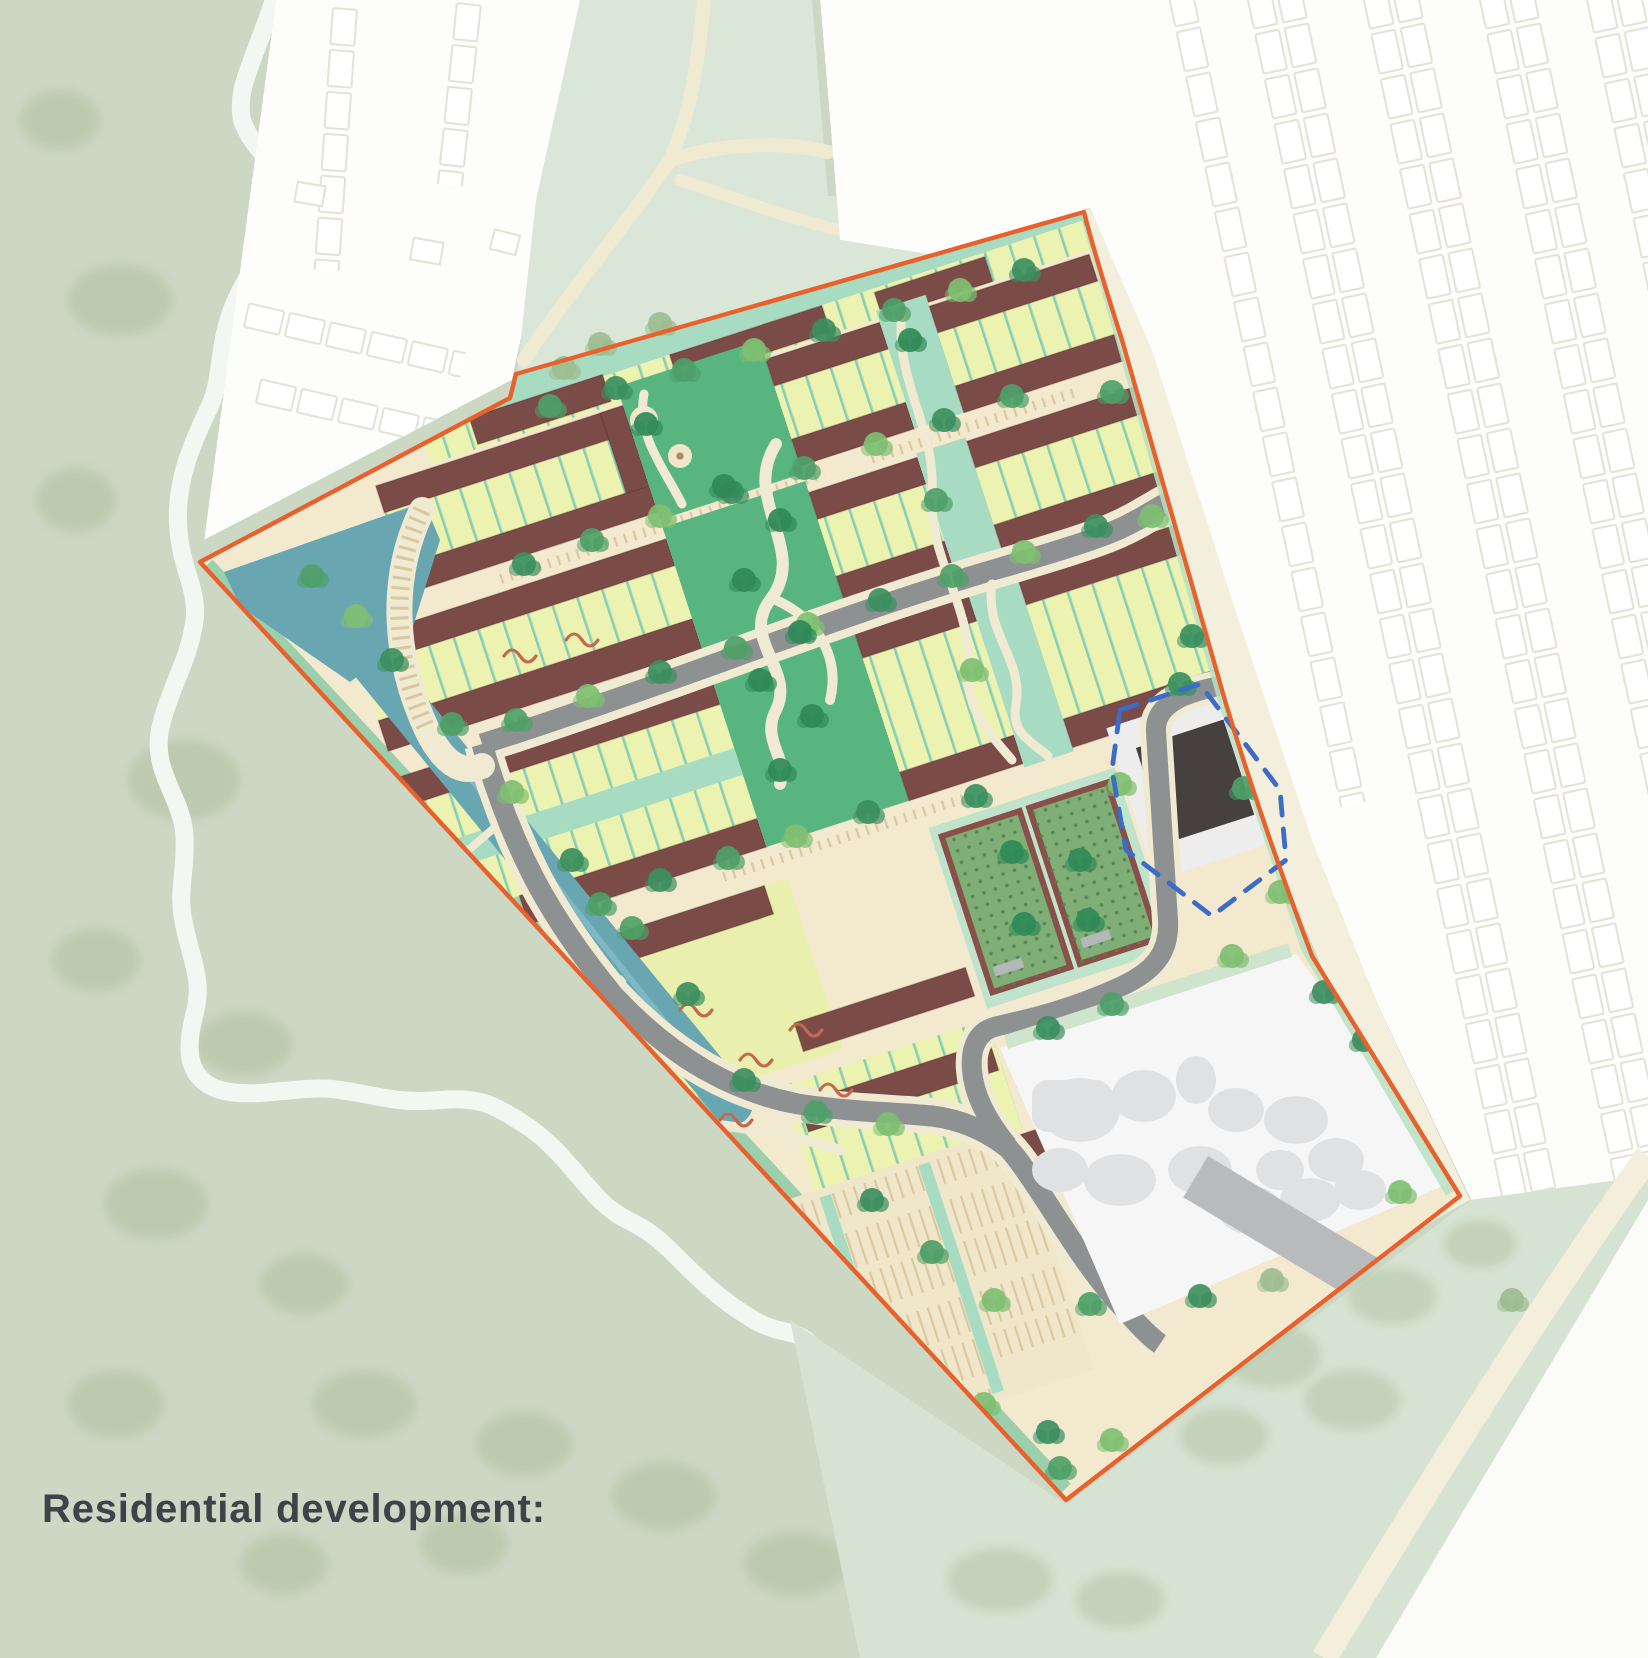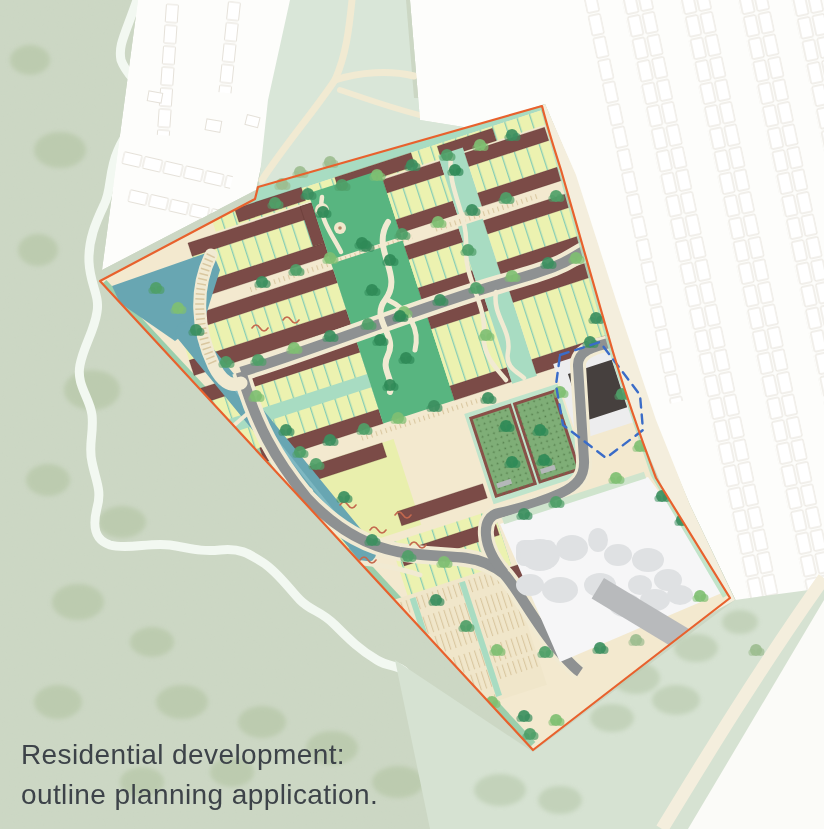--- a/index.html
+++ b/index.html
@@ -13,21 +13,21 @@
   .park{fill:var(--park,#58b580);}
   .road{stroke:var(--road,#8e9192);fill:none;}
   .verge{stroke:var(--cream,#f1ead2);fill:none;}
   .creampath{stroke:var(--cream,#f1ead2);fill:none;stroke-linecap:round;}
   .allot{fill:var(--allot,#7fae77);stroke:var(--allotBorder,#8a4f48);stroke-width:3;}
   .houseband{fill:url(#terraceR);}
   .tc{fill:currentColor;opacity:.92;}
   .tc2{fill:currentColor;opacity:.72;}
   .tc3{fill:currentColor;opacity:.55;}
   .hedge{stroke:var(--hedge,#c4684e);stroke-width:1.6;fill:none;stroke-linecap:round;}
-  #caption{position:absolute;left:21px;top:735px;color:var(--ink,#3d4349);font-size:28px;line-height:40px;letter-spacing:.4px;}
+  #caption{position:absolute;left:21px;top:735px;color:var(--ink,#3d4349);font-size:20px;line-height:40px;letter-spacing:.4px;font-weight:bold;}
 </style>
 </head>
 <body>
 
 <div id="stage">
 <svg width="824" height="829" viewBox="0 0 824 829">
   <defs>
     <filter id="speck" x="0%" y="0%" width="100%" height="100%">
       <feTurbulence type="fractalNoise" baseFrequency="0.55" numOctaves="2" seed="4" result="n"></feTurbulence>
       <feColorMatrix in="n" type="matrix" values="0 0 0 0 0.60  0 0 0 0 0.69  0 0 0 0 0.55  0 0 0 7 -4"></feColorMatrix>
@@ -409,15 +409,14 @@
         <use href="#tr" x="756" y="650"></use>
   </g>
 
   <path d="M560,355 L600,342 L640,395 L643,430 L606,458 L563,425 L556,385 Z" fill="none" stroke="#3a6cc8" stroke-width="2.4" stroke-dasharray="9 7" stroke-linecap="round"></path>
 
   <path d="M100,281 L255,199 L258,187 L542,106 C545,118 552,142 561,170 L613,352 C622,382 638,430 656,478 L730,598 L533,750 Z" fill="none" stroke="#e8612d" stroke-width="2.2" stroke-linejoin="round"></path>
 </svg>
 
 <div id="caption">
   <div>Residential development:</div>
-  <div>outline planning application.</div>
 </div>
 </div>
 
 </body></html>

